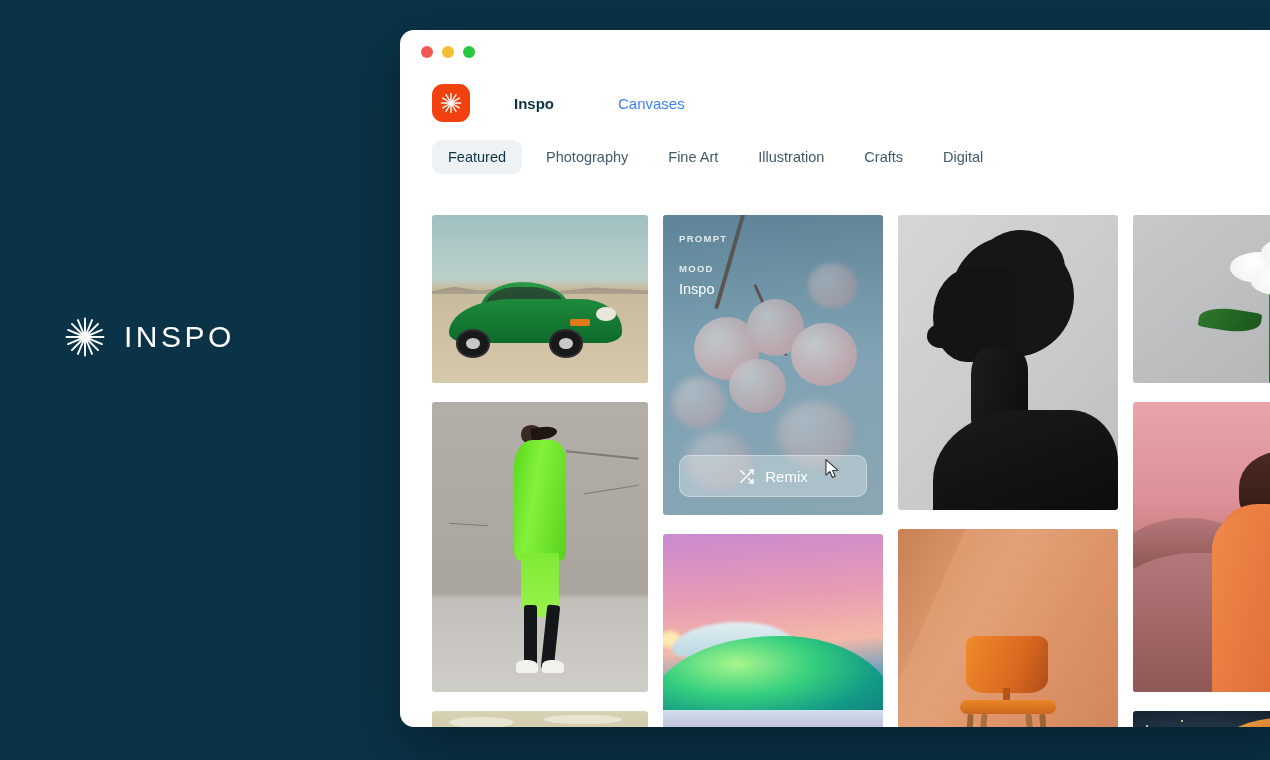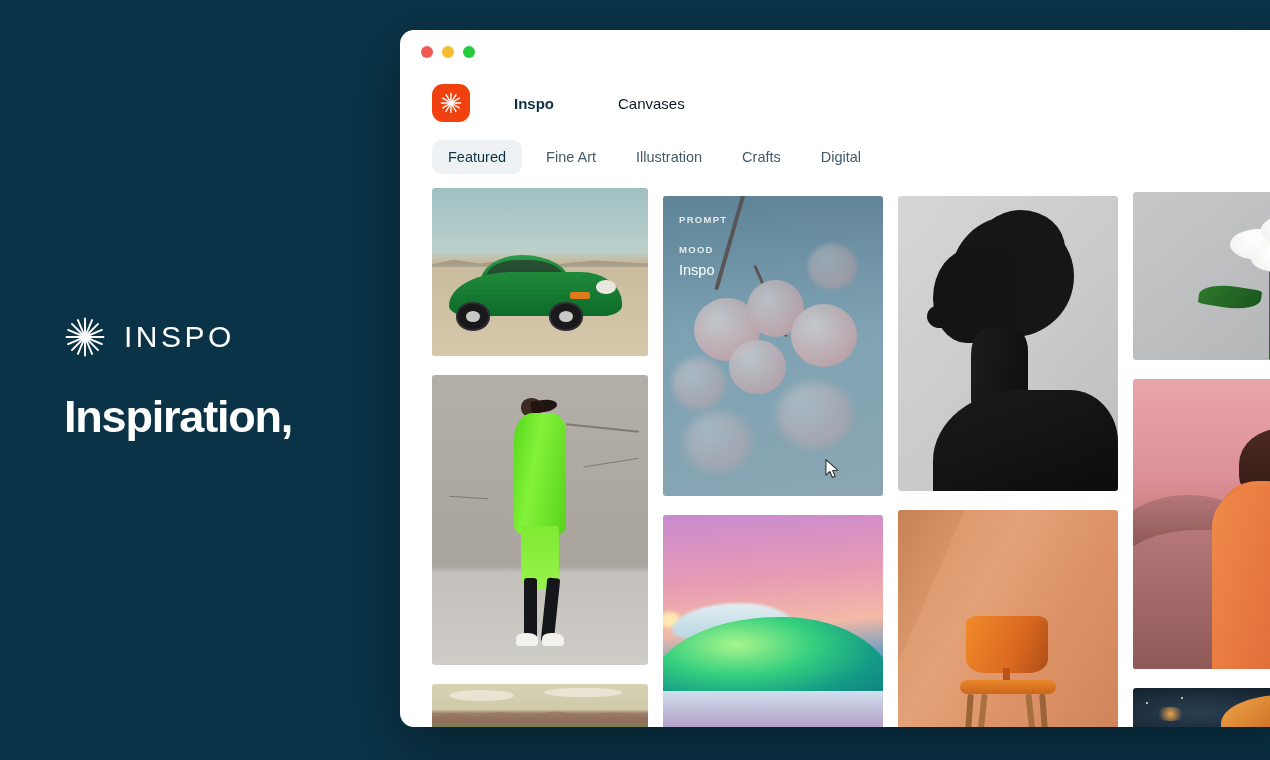--- a/index.html
+++ b/index.html
@@ -89,21 +89,21 @@
     display: flex;
     align-items: center;
     justify-content: center;
     flex: none;
   }
   .starburst-sm { width: 24px; height: 24px; display: block; }
 
   .nav-links { display: flex; align-items: center; gap: 64px; margin-left: 14px; }
   .nav-link {
     font-size: 15px;
-    color: #0f172a;
+    color: #3b82f6;
     white-space: nowrap;
   }
   .nav-link.active { color: #0d3446; font-weight: bold; }
 
   .tabbar {
     display: flex;
     align-items: center;
     gap: 8px;
     padding: 8px 32px 18px 32px;
   }
@@ -122,21 +122,21 @@
   
   .board {
     position: absolute;
     left: 32px;
     top: 185px;
     right: 0;
     bottom: 0;
     display: flex;
     gap: 15px;
   }
-  .col { width: 216px; flex: none; display: flex; flex-direction: column; gap: 19px; justify-content: center; }
+  .col { width: 216px; flex: none; display: flex; flex-direction: column; gap: 19px; }
   .col.wide { width: 220px; }
 
   .card {
     width: 100%;
     border-radius: 3px;
     overflow: hidden;
     position: relative;
     flex: none;
   }
 
@@ -322,21 +322,21 @@
           <line x1="50" y1="50" x2="18.9" y2="18.9"></line>
           <line x1="50" y1="50" x2="33.2" y2="9.7"></line>
         </g>
         <circle cx="50" cy="50" r="7" fill="#ffffff"></circle>
       </svg>
     </span>
     <span class="brand-word">INSPO</span>
   </div>
 
   <h1 class="headline">
-    <span>Inspiration,</span><br>
+    <br>
   </h1>
 </div>
 
 <div class="app-window">
 
   <div class="titlebar">
     <span class="dot" style="background:#ef5b52"></span>
     <span class="dot" style="background:#f5bd30"></span>
     <span class="dot" style="background:#27c93f"></span>
   </div>
@@ -364,20 +364,21 @@
       </span>
     </div>
     <div class="nav-links">
       <span class="nav-link active">Inspo</span>
       <span class="nav-link">Canvases</span>
     </div>
   </div>
 
   <div class="tabbar">
     <span class="tab active">Featured</span>
+    <span class="tab">Photography</span>
     <span class="tab">Fine Art</span>
     <span class="tab">Illustration</span>
     <span class="tab">Crafts</span>
     <span class="tab">Digital</span>
   </div>
 
   <div class="board">
 
     <div class="col">
 
@@ -436,20 +437,32 @@
           <div class="petal" style="left:52%;top:62%;width:34%;height:22%;opacity:.55;filter:blur(4px)"></div>
           <div class="petal" style="left:10%;top:72%;width:30%;height:20%;opacity:.5;filter:blur(5px)"></div>
         </div>
 
         <div class="prompt-overlay">
           <div class="ov-label">PROMPT</div>
           <div class="ov-gap"></div>
           <div class="ov-label">MOOD</div>
           <div class="ov-text">Inspo</div>
 
+          <div class="remix-btn">
+            <span>
+              <svg class="shuffle-icon" viewBox="0 0 24 24" fill="none" stroke="#ffffff" stroke-width="2" stroke-linecap="round" stroke-linejoin="round" aria-hidden="true">
+                <path d="M16 3h5v5"></path>
+                  <path d="M4 20L21 3"></path>
+                <path d="M21 16v5h-5"></path>
+                  <path d="M15 15l6 6"></path>
+                  <path d="M4 4l5 5"></path>
+              </svg>
+            </span>
+            <span>Remix</span>
+          </div>
         </div>
       </div>
 
       <div class="card" style="height:232px">
         <div class="art art-wave">
           <div class="wv-sun"></div>
           <div class="wv-lip"></div>
           <div class="wv-main"></div>
           <div class="wv-foam"></div>
         </div>

